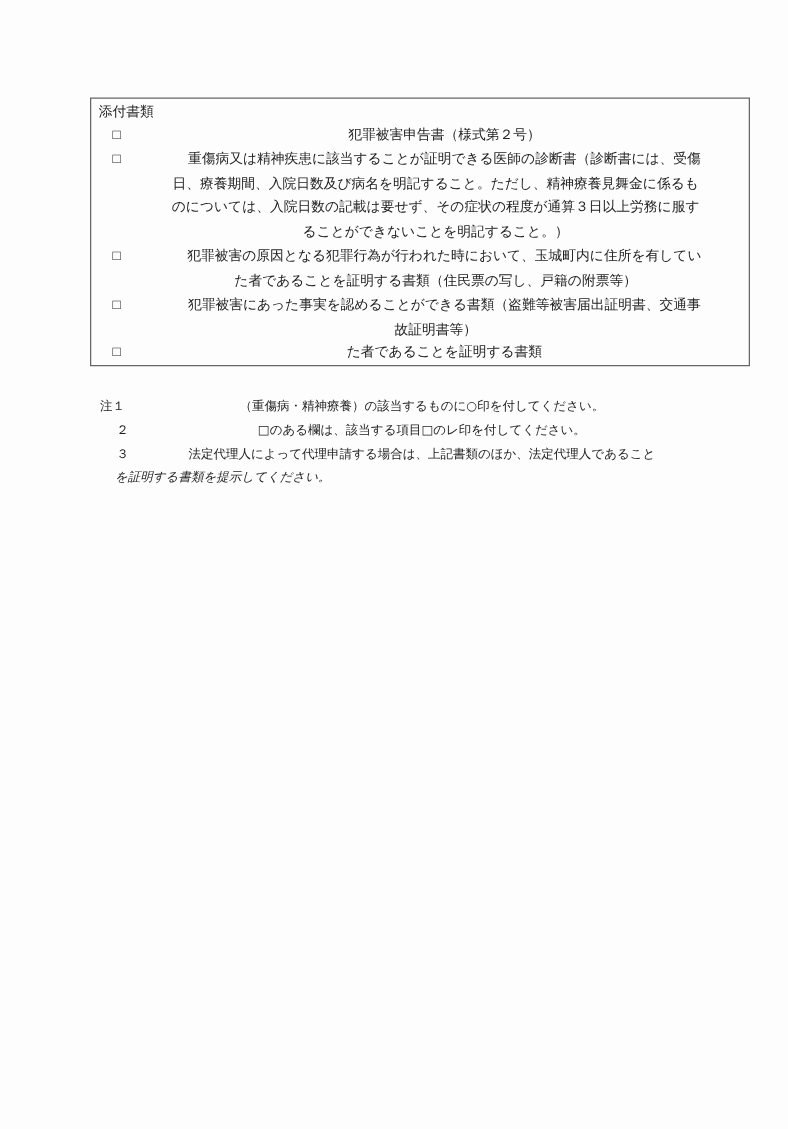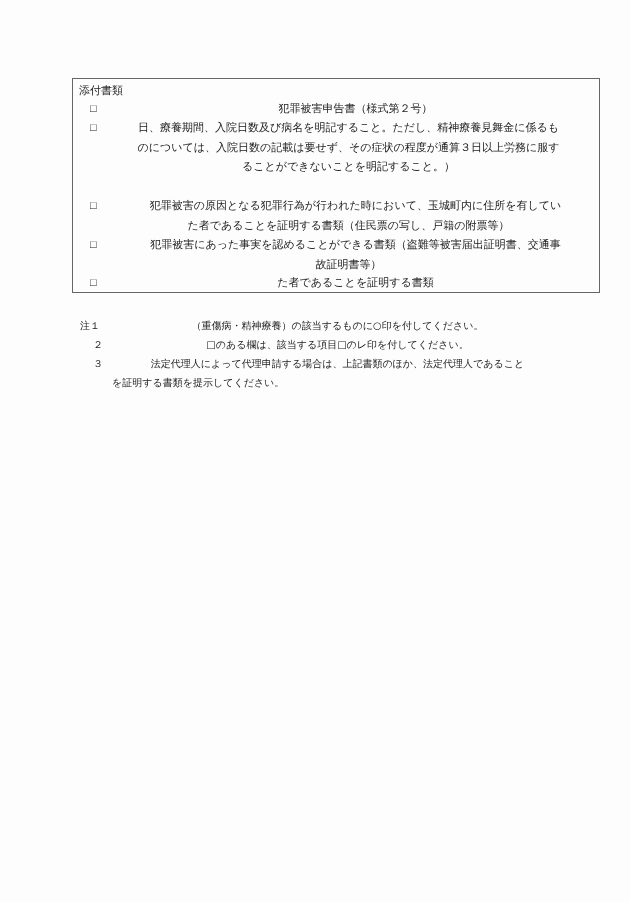--- a/index.html
+++ b/index.html
@@ -9,38 +9,39 @@
          border: 1px solid #666; box-sizing: border-box; font-family: Liberation Mono, monospace; }
   .box-title { position: absolute; left: 6px; top: 4px; font-size: 11px; line-height: 16px; }
   .item { position: absolute; left: 0; right: 0; font-size: 11px; line-height: 19.5px; }
   .item .chk { position: absolute; left: 17px; top: 0; }
   .item .txt { position: absolute; left: 43px; right: 4px; text-align: center; }
   .item .cont { display: block; margin-left: -14px; }
   .notes { position: absolute; left: 80px; top: 316px; width: 480px; font-size: 10px; line-height: 19px; }
   .note { position: relative; height: 19px; }
   .note .num { position: absolute; }
   .note .ntxt { position: absolute; left: 39px; right: 4px; white-space: nowrap; text-align: center; }
-  .note .ncont { position: absolute; left: 32px; white-space: nowrap; }
+  .note .ncont { position: absolute; left: 12px; white-space: nowrap; font-style: italic; }
 </style>
 </head>
 <body>
 
 <div class="box">
   <div class="box-title">添付書類</div>
 
   <div class="item" style="top:21px">
     <span class="chk">□</span>
     <span class="txt">
       <span>犯罪被害申告書（様式第２号）</span>
     </span>
   </div>
 
   <div class="item" style="top:40px">
     <span class="chk">□</span>
     <span class="txt">
+      <span style="display:block">重傷病又は精神疾患に該当することが証明できる医師の診断書（診断書には、受傷</span>
       <span class="cont">日、療養期間、入院日数及び病名を明記すること。ただし、精神療養見舞金に係るも</span>
       <span class="cont">のについては、入院日数の記載は要せず、その症状の程度が通算３日以上労務に服す</span>
       <span class="cont">ることができないことを明記すること。）</span>
     </span>
   </div>
 
   <div class="item" style="top:118px">
     <span class="chk">□</span>
     <span class="txt">
       <span style="display:block">犯罪被害の原因となる犯罪行為が行われた時において、玉城町内に住所を有してい</span>

